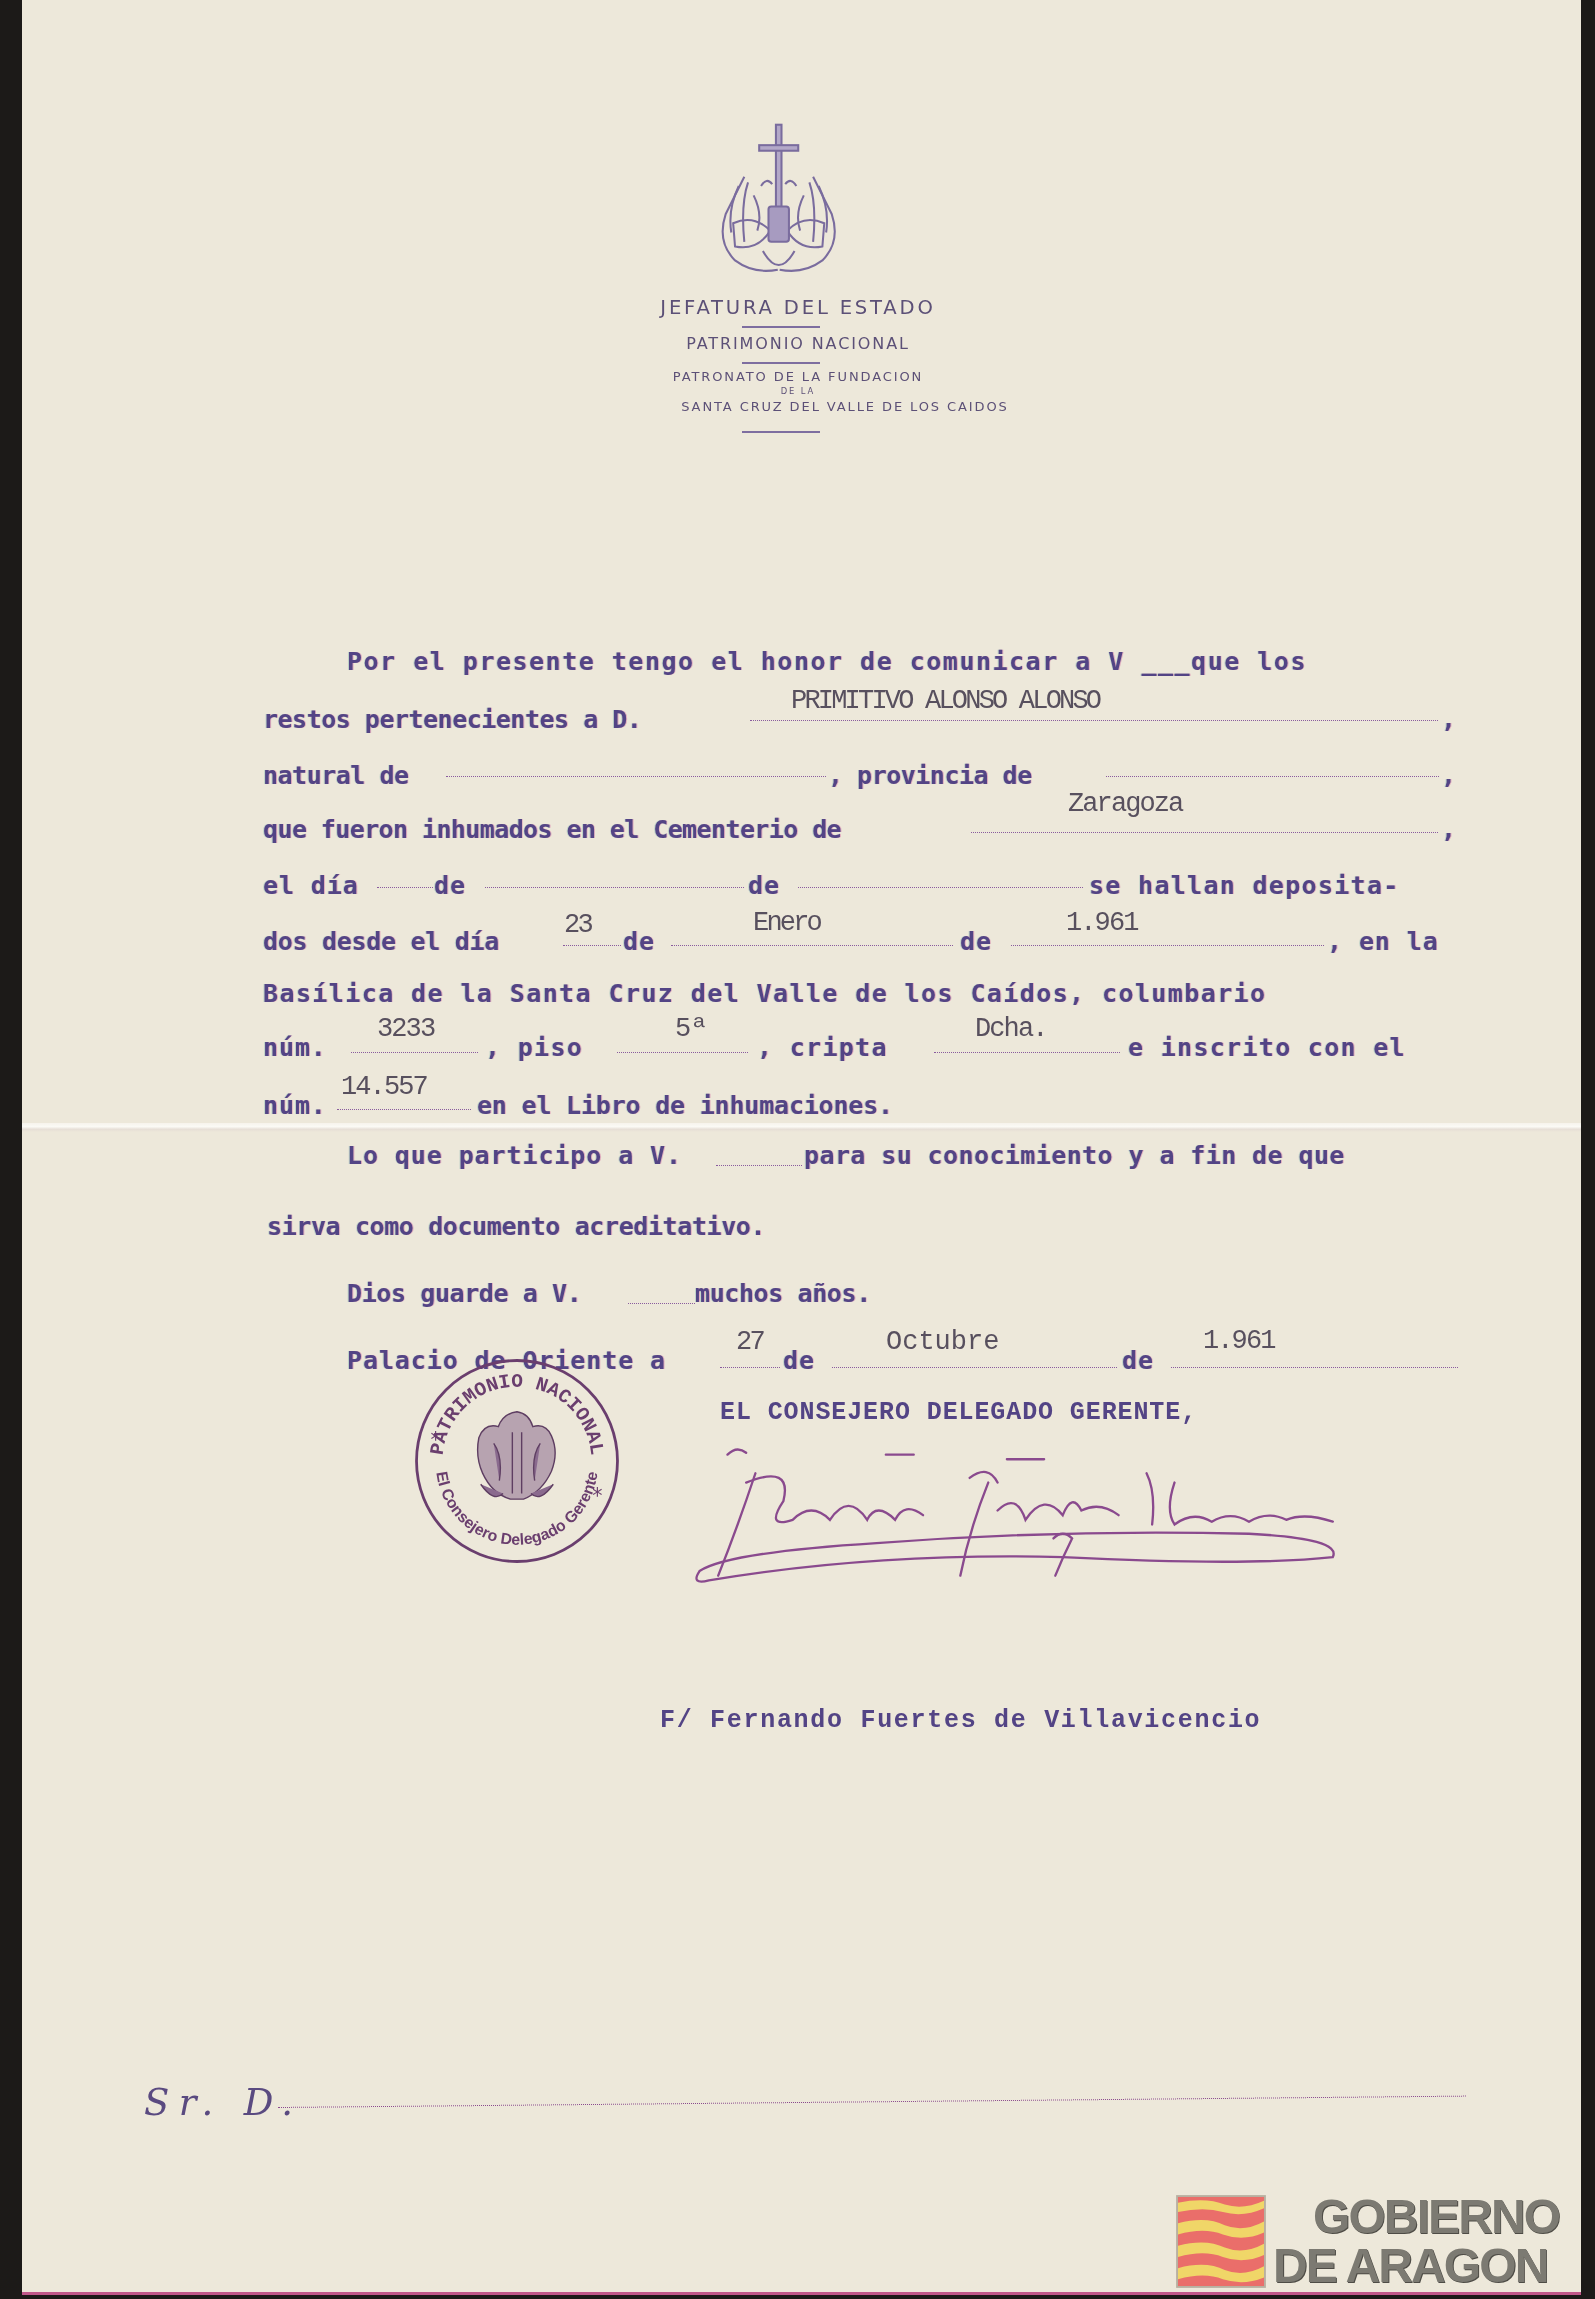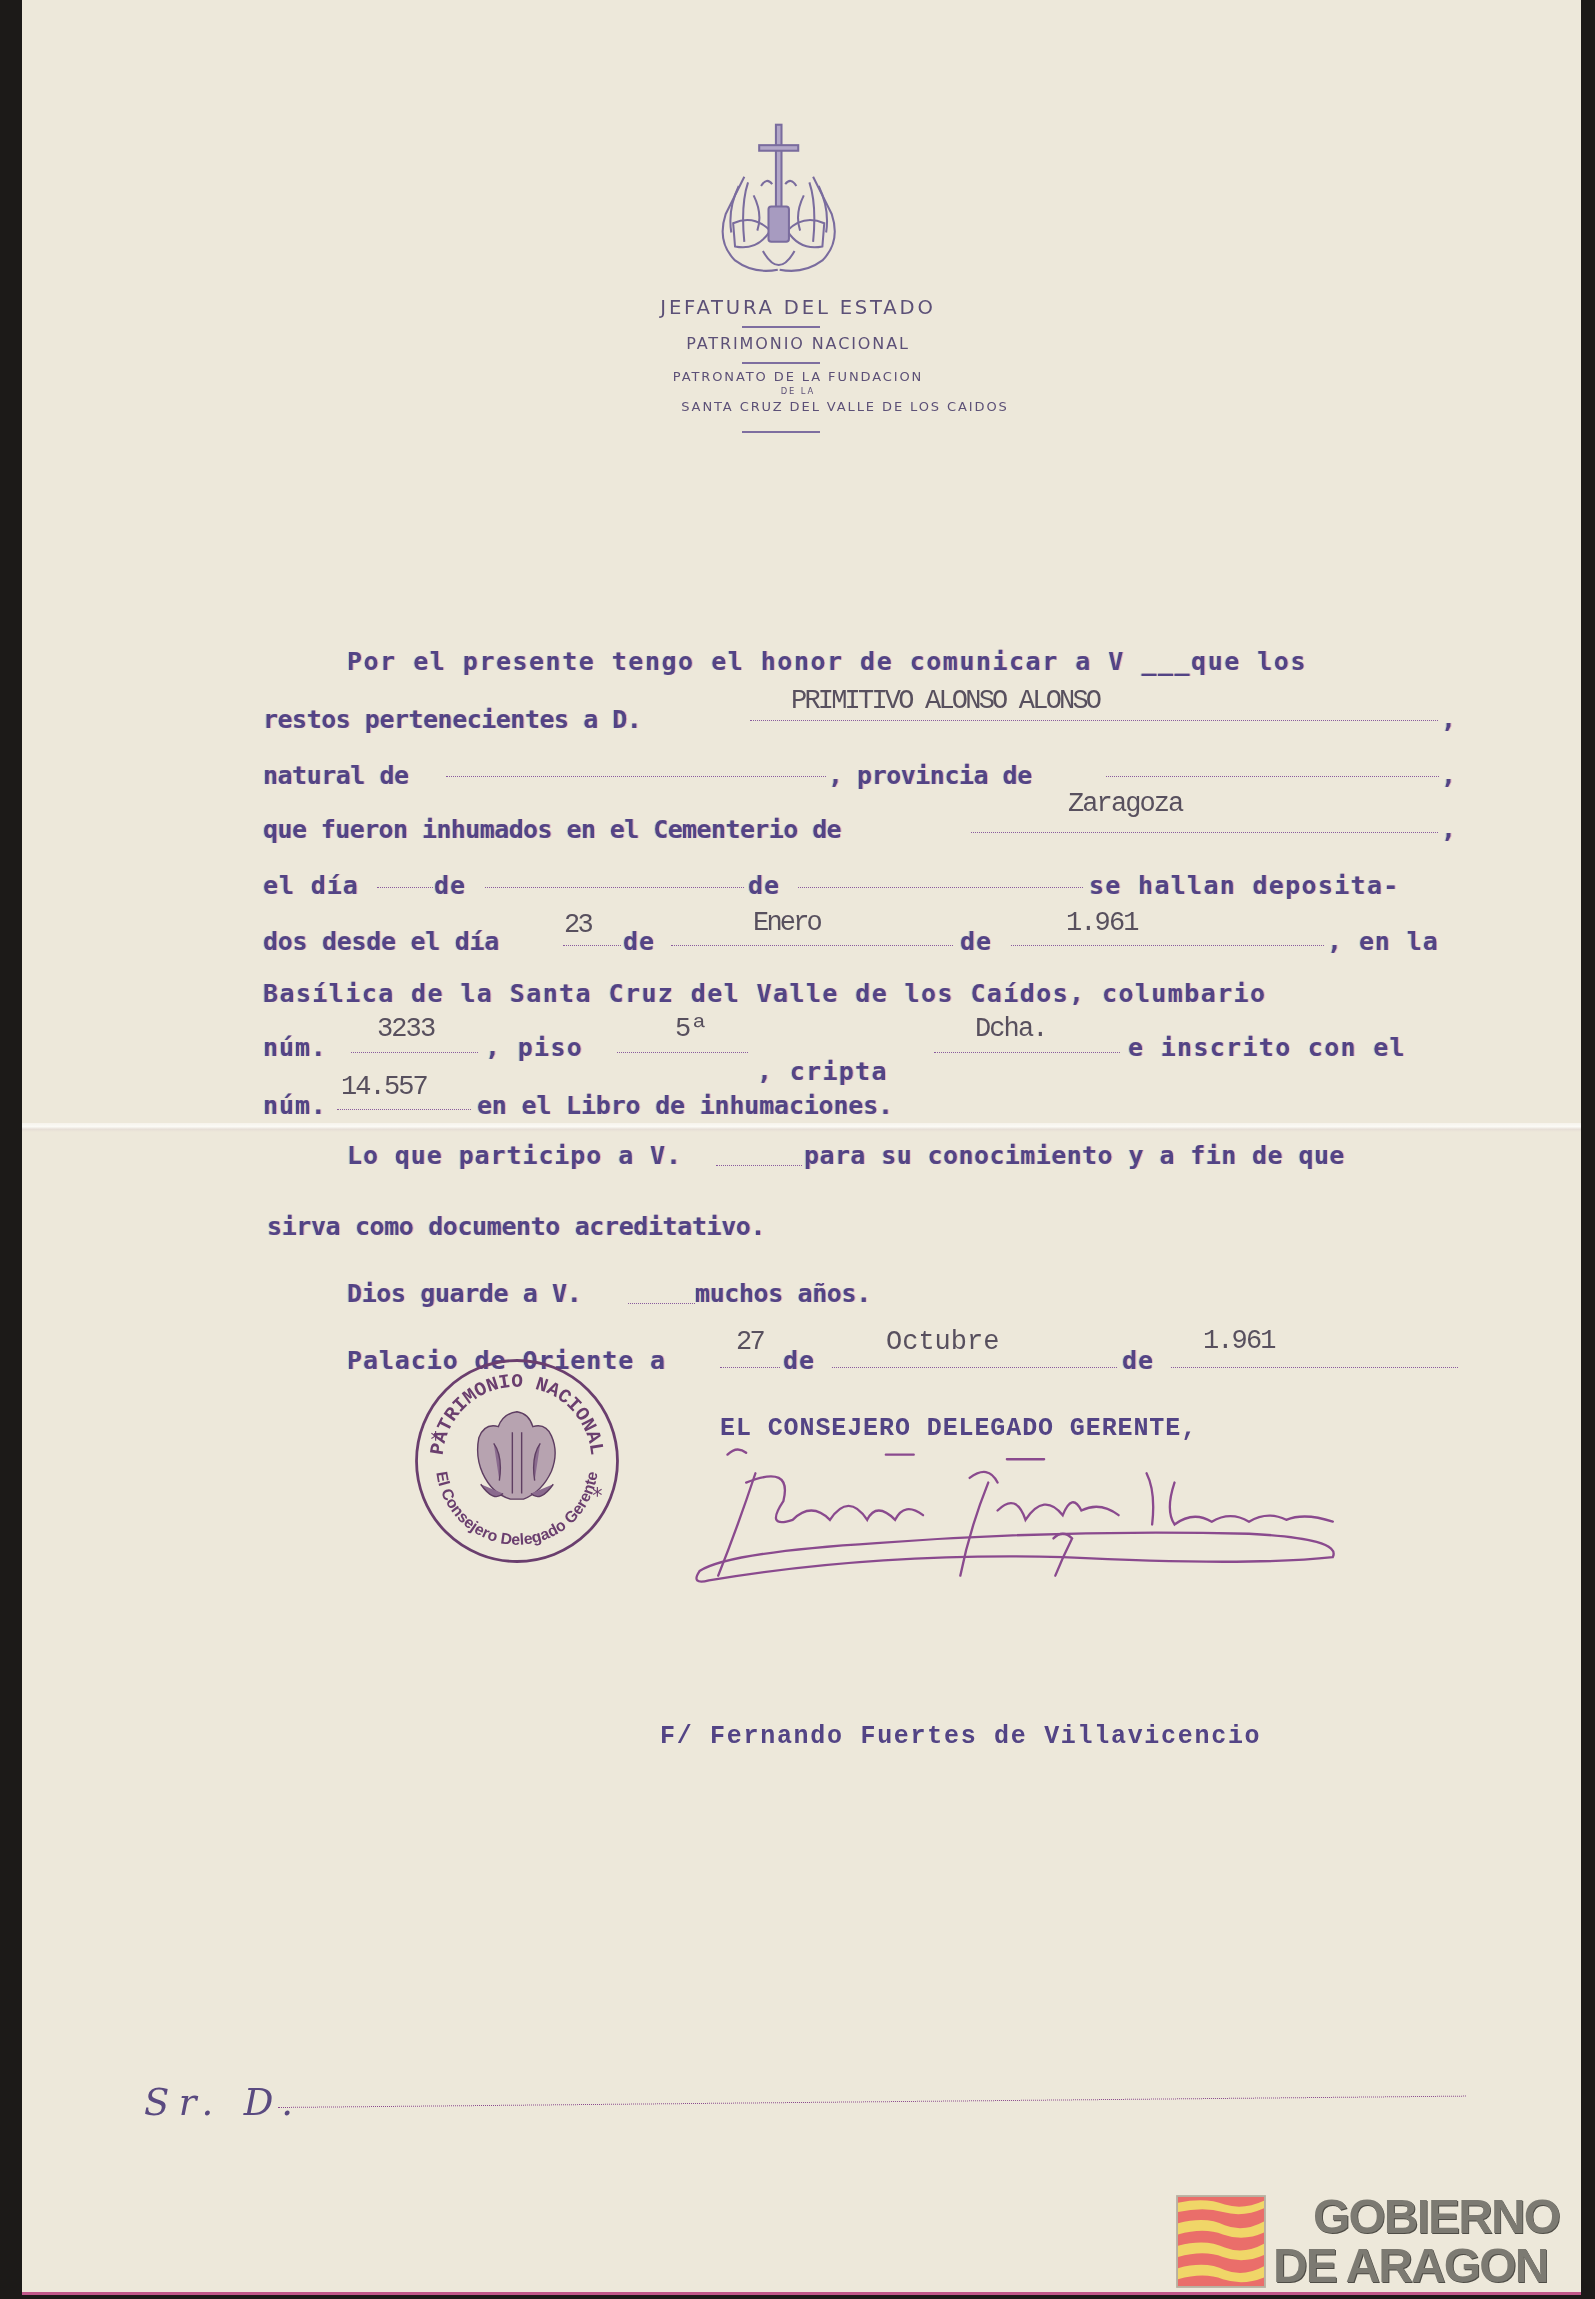--- a/index.html
+++ b/index.html
@@ -17,21 +17,21 @@
   .h5 { top:399px; font-size:13px; letter-spacing:1.9px;padding-left:47px; }
 
   .crest { position:absolute; left:707px; top:121px; width:149px; height:158px; }
 
   .line { position:absolute; color:#534485; font-size:25px; white-space:pre; letter-spacing:0.9px; text-shadow:0.9px 0 0 rgba(200,70,140,0.35), -0.9px 0 0 rgba(60,150,150,0.25); font-weight:bold; }
   .fill { position:absolute; color:#58505e; font-family:"Liberation Mono", monospace; font-size:27px; white-space:pre; letter-spacing:0px; }
   .dots { position:absolute; border-bottom:1.9px dotted #8a5c9e; height:0; }
 
   .stamp { position:absolute; left:410px; top:1354px; width:214px; height:214px; }
   .sig { position:absolute; left:690px; top:1436px; width:671px; height:149px; }
-  .caps { position:absolute; color:#534485; font-size:25px; white-space:pre; font-family:"Liberation Mono", monospace; font-weight:bold; letter-spacing:0.9px;margin-top:16px; }
+  .caps { position:absolute; color:#534485; font-size:25px; white-space:pre; font-family:"Liberation Mono", monospace; font-weight:bold; letter-spacing:0.9px; }
 
   .srd { position:absolute; left:144px; top:2081px; font-family:"DejaVu Serif", serif; font-style:italic; font-size:37px; color:#5a4a80; letter-spacing:9.3px; }
 
   .logo-flag { position:absolute; left:1178px; top:2197px; width:86px; height:89px; background:#ea6e6a; overflow:hidden; box-shadow:0 0 0 1.9px #b8b0a0; }
   .logo-text { position:absolute; left:1273px; font-family:"Liberation Sans", sans-serif; font-weight:bold; color:#7c7a72; font-size:48px; line-height:45px; letter-spacing:-1.9px; text-shadow:0.9px 0.9px 0 #4e4c46; }
 </style>
 </head>
 <body>
 
 <div class="paper"></div>
@@ -106,21 +106,21 @@
 <div class="line" style="left:1327px; top:927px;">, en la</div>
 
 <div class="line" style="left:263px; top:979px; letter-spacing:1.4px;">Basílica de la Santa Cruz del Valle de los Caídos, columbario</div>
 
 <div class="line" style="left:263px; top:1033px;">núm.</div>
 <div class="dots" style="left:351px; top:1052px; width:127px;"></div>
 <div class="fill" style="left:377px; top:1014px; letter-spacing:-1.9px;">3233</div>
 <div class="line" style="left:485px; top:1033px; letter-spacing:1.3px;">, piso</div>
 <div class="dots" style="left:617px; top:1052px; width:131px;"></div>
 <div class="fill" style="left:667px; top:1014px;margin-left:8px;">5ª</div>
-<div class="line" style="left:757px; top:1033px; letter-spacing:1.3px;margin-top:24px;">, cripta</div>
+<div class="line" style="left:757px; top:1033px; letter-spacing:1.3px;">, cripta</div>
 <div class="dots" style="left:934px; top:1052px; width:186px;"></div>
 <div class="fill" style="left:975px; top:1014px; letter-spacing:-1.9px;">Dcha.</div>
 <div class="line" style="left:1128px; top:1033px; letter-spacing:1.3px;">e inscrito con el</div>
 
 <div class="line" style="left:263px; top:1091px;">núm.</div>
 <div class="dots" style="left:337px; top:1109px; width:134px;"></div>
 <div class="fill" style="left:341px; top:1072px; letter-spacing:-1.9px;">14.557</div>
 <div class="line" style="left:477px; top:1091px; letter-spacing:-0.2px;">en el Libro de inhumaciones.</div>
 
 <div class="line" style="left:347px; top:1141px;">Lo que participo a V.</div>

